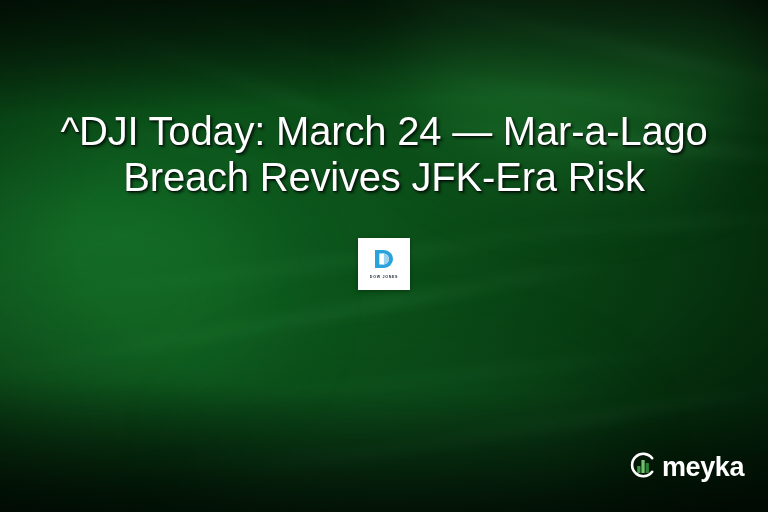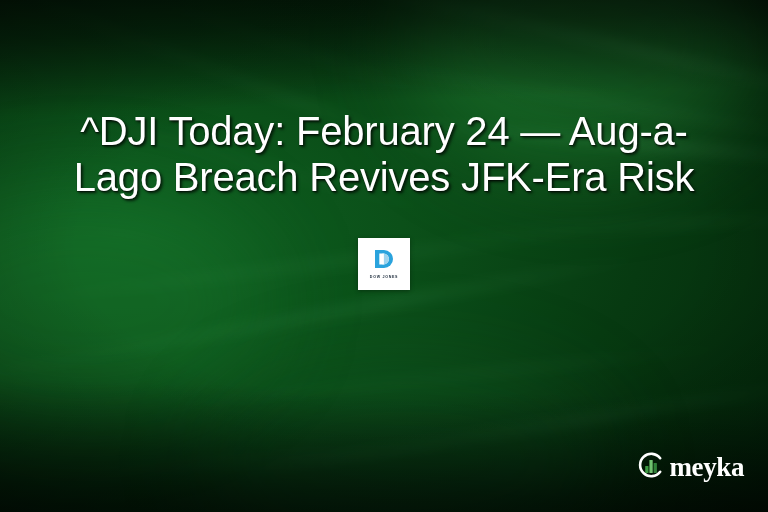--- a/index.html
+++ b/index.html
@@ -128,21 +128,20 @@
   }
 
   
   .watermark {
     position: absolute;
     right: 24px;
     bottom: 28px;
     display: flex;
     align-items: center;
     gap: 4px;
-    font-family: Liberation Serif, serif;
   }
   .wm-mark { display: block; }
   .wm-text {
     color: #ffffff;
     font-size: 27px;
     font-weight: 700;
     letter-spacing: -0.4px;
     line-height: 1;
   }
 </style>
@@ -169,21 +168,21 @@
   <div class="streak s10"></div>
   <div class="streak s11"></div>
   <div class="streak s12"></div>
 
   <div class="bg-dark-top"></div>
   <div class="bg-dark-bottom"></div>
   <div class="bg-vignette"></div>
 
   <div class="content">
 
-    <h1 class="headline">^DJI Today: February 24 — Aug-a-Lago Breach Revives JFK-Era Risk</h1>
+    <h1 class="headline">^DJI Today: March 24 — Mar-a-Lago Breach Revives JFK-Era Risk</h1>
 
     <div class="logo-box">
       <span class="logo-mark">
         <svg width="22" height="20" viewBox="0 0 22 20" aria-hidden="true">
           <path d="M2 1 H11 A9 9 0 0 1 11 19 H2 Z" fill="#2aa3dd"></path>
           <path d="M6.3 4.6 H10.6 A5.4 5.4 0 0 1 10.6 15.4 H6.3 Z" fill="#ffffff"></path>
           <path d="M10.6 4.6 A5.4 5.4 0 0 1 10.6 15.4 Z" fill="#9ed4ee"></path>
           <rect x="9.4" y="4.6" width="1.3" height="10.8" fill="#ffffff"></rect>
         </svg>
       </span>

